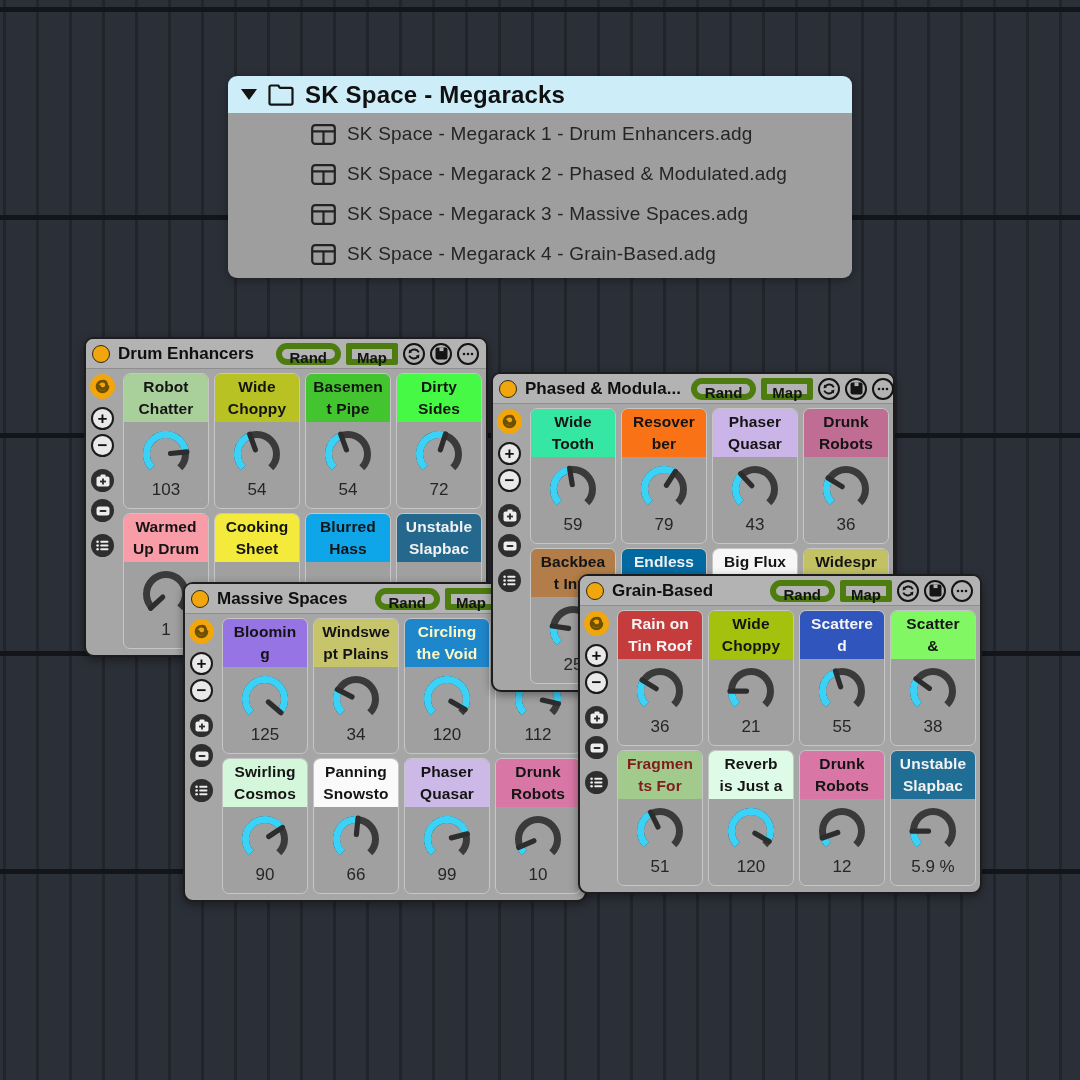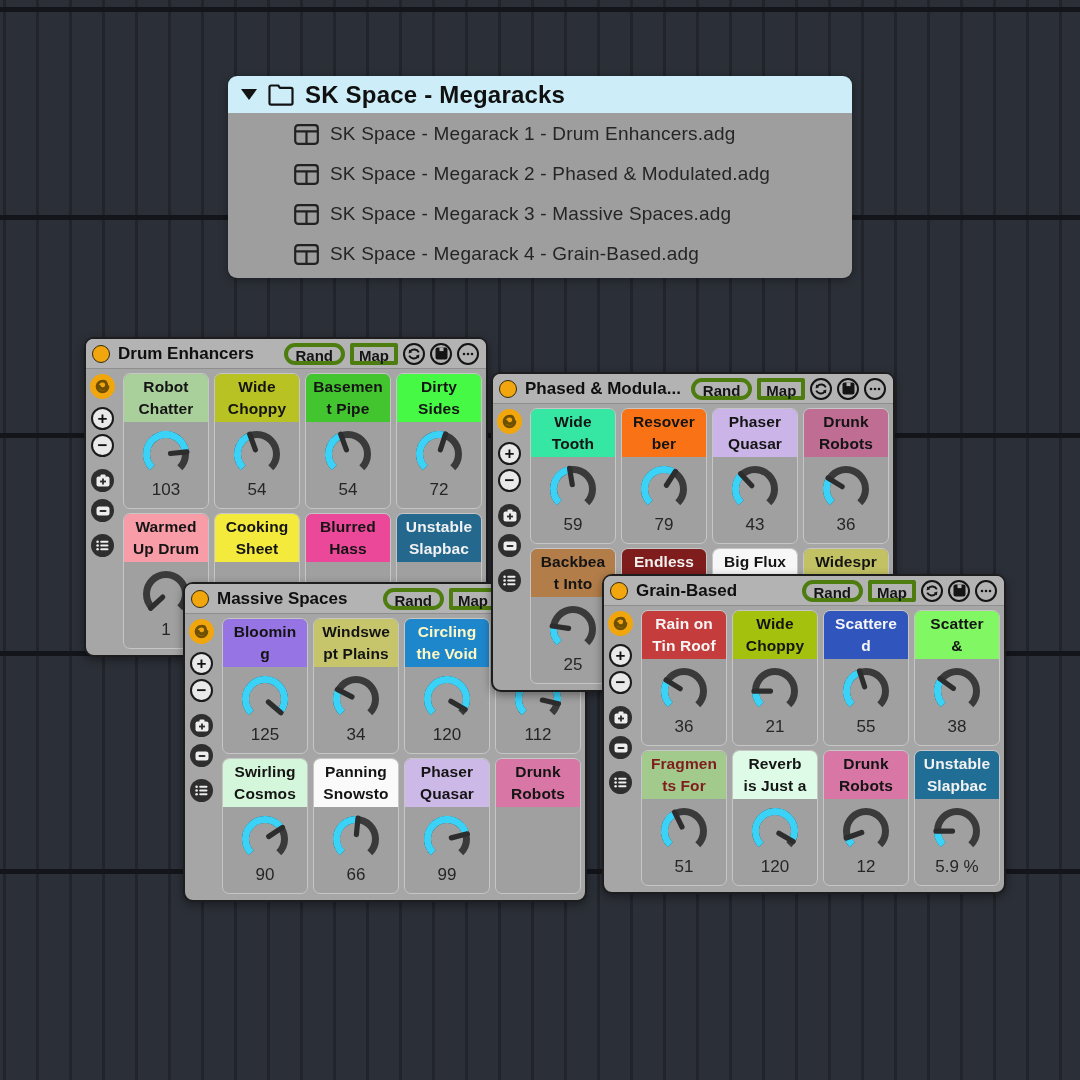--- a/index.html
+++ b/index.html
@@ -12,35 +12,35 @@
     background-position:0 215px,3px 0;}
 
   
   .file-panel{position:absolute;left:228px;top:76px;width:624px;border-radius:9px;
     overflow:hidden;z-index:6;box-shadow:0 2px 8px rgba(0,0,0,.35);}
   .folder-row{height:37px;background:#cdeef8;display:flex;align-items:center;padding-left:13px;}
   .tri{width:0;height:0;border-left:8px solid transparent;border-right:8px solid transparent;
     border-top:11px solid #141414;margin-right:11px;}
   .folder-ico{margin-right:11px;flex:none;}
   .folder-name{font-size:24px;font-weight:700;color:#101010;letter-spacing:.2px;}
-  .file-items{background:#9e9e9e;padding:1px 0 4px 0;}
+  .file-items{background:#9e9e9e;padding:1px 0 4px 17px;}
   .file-item{height:40px;display:flex;align-items:center;padding-left:66px;}
   .dev-ico{margin-right:11px;flex:none;}
   .file-name{font-size:19px;font-weight:500;color:#252525;letter-spacing:.2px;}
 
   
   .rack{position:absolute;width:404px;height:320px;background:#a6a6a6;border:2px solid #1d1d1d;
     border-radius:10px;box-shadow:0 3px 10px rgba(0,0,0,.38);box-sizing:border-box;}
   .rack-header{height:30px;background:#b3b3b3;border-radius:7px 7px 0 0;display:flex;
     align-items:center;gap:5px;padding:0 7px 0 6px;border-bottom:1px solid #8e8e8e;box-sizing:border-box;}
   .activator{width:18px;height:18px;border-radius:50%;background:#f2a60d;border:1.5px solid #33290e;
     box-sizing:border-box;flex:none;}
   .rack-title{font-size:17px;font-weight:700;color:#0f0f0f;margin-left:3px;white-space:nowrap;}
   .hdr-spacer{flex:1;}
-  .pill-btn,.box-btn{border:4px solid #4d7c0f;background:transparent;color:#141414;
+  .pill-btn,.box-btn{border:6px solid #4d7c0f;background:transparent;color:#141414;
     font-family:inherit;font-size:15px;font-weight:700;height:22px;line-height:18px;
     padding:0 8px;box-sizing:border-box;flex:none;}
   .pill-btn{border-radius:12px;}
   .box-btn{border-radius:2px;padding:0 5px;}
   .circ-btn{width:22px;height:22px;border-radius:50%;border:2px solid #141414;box-sizing:border-box;
     display:flex;align-items:center;justify-content:center;flex:none;background:transparent;}
   .rack-body{display:flex;}
   .tool-col{width:33px;flex:none;display:flex;flex-direction:column;align-items:center;padding-top:5px;}
   .tool{display:flex;align-items:center;justify-content:center;flex:none;}
   .tool.spiral{width:25px;height:25px;border-radius:50%;background:#f2a60d;margin-top:0;}
@@ -60,21 +60,21 @@
     box-sizing:border-box;text-align:center;white-space:pre-line;font-size:15.5px;font-weight:700;
     line-height:22px;letter-spacing:.1px;}
   .cell-knob{flex:1;display:flex;flex-direction:column;align-items:center;padding-top:4px;}
   .cell-value{font-size:17px;color:#262626;margin-top:-2px;}
   .knob{flex:none;}
 
   
   #rack-drum   {left:84px; top:337px;z-index:2;}
   #rack-massive{left:183px;top:582px;z-index:3;}
   #rack-phased {left:491px;top:372px;z-index:4;}
-  #rack-grain  {left:602px;top:574px;z-index:5;}
+  #rack-grain  {left:578px;top:574px;z-index:5;}
 </style>
 </head>
 <body>
 
 <div class="stage">
 
   <section class="file-panel">
     <div class="folder-row">
       <span class="tri"></span>
       <svg class="folder-ico" width="26" height="23" viewBox="0 0 26 23">
@@ -241,21 +241,21 @@
               </svg>
               <div class="cell-value">1</div>
             </div>
           </div>
           <div class="cell">
             <div class="cell-label" style="background: rgb(243, 234, 59); color: rgb(20, 20, 20);">Cooking
 Sheet</div>
             <div class="cell-knob"></div>
           </div>
           <div class="cell">
-            <div class="cell-label" style="background: #ec4899; color: rgb(20, 20, 20);">Blurred
+            <div class="cell-label" style="background: #0ea5e9; color: rgb(20, 20, 20);">Blurred
 Hass</div>
             <div class="cell-knob"></div>
           </div>
           <div class="cell">
             <div class="cell-label" style="background: rgb(36, 104, 142); color: rgb(242, 242, 242);">Unstable
 Slapbac</div>
             <div class="cell-knob"></div>
           </div>
         </div>
     </div>
@@ -404,20 +404,28 @@
                 <path d="M -13.79 13.79 A 19.5 19.5 0 1 1 13.79 13.79" stroke="#3a3a3a" stroke-width="7" fill="none"></path>
                 <path d="M -13.79 13.79 A 19.5 19.5 0 1 1 18.89 -4.85" stroke="#3bd2f8" stroke-width="7" fill="none"></path>
                 <line x1="4.36" y1="-1.12" x2="20.34" y2="-5.22" stroke="#2d2d2d" stroke-width="5.2" stroke-linecap="round"></line>
               </svg>
               <div class="cell-value">99</div>
             </div>
           </div>
           <div class="cell">
             <div class="cell-label" style="background: rgb(216, 119, 165); color: rgb(20, 20, 20);">Drunk
 Robots</div>
+            <div class="cell-knob">
+              <svg class="knob" width="56" height="56" viewBox="-28 -28 56 56">
+                <path d="M -13.79 13.79 A 19.5 19.5 0 1 1 13.79 13.79" stroke="#3a3a3a" stroke-width="7" fill="none"></path>
+                <path d="M -13.79 13.79 A 19.5 19.5 0 0 1 -17.86 7.83" stroke="#3bd2f8" stroke-width="7" fill="none"></path>
+                <line x1="-4.12" y1="1.81" x2="-19.23" y2="8.43" stroke="#2d2d2d" stroke-width="5.2" stroke-linecap="round"></line>
+              </svg>
+              <div class="cell-value">10</div>
+            </div>
           </div>
         </div>
     </div>
   </section>
 
   <section class="rack" id="rack-phased">
     <header class="rack-header">
       <span class="activator"></span>
       <span class="rack-title">Phased &amp; Modula...</span>
       <span class="hdr-spacer"></span>
@@ -534,21 +542,21 @@
             <div class="cell-knob">
               <svg class="knob" width="56" height="56" viewBox="-28 -28 56 56">
                 <path d="M -13.79 13.79 A 19.5 19.5 0 1 1 13.79 13.79" stroke="#3a3a3a" stroke-width="7" fill="none"></path>
                 <path d="M -13.79 13.79 A 19.5 19.5 0 0 1 -19.30 -2.78" stroke="#3bd2f8" stroke-width="7" fill="none"></path>
                 <line x1="-4.45" y1="-0.64" x2="-20.79" y2="-2.99" stroke="#2d2d2d" stroke-width="5.2" stroke-linecap="round"></line>
               </svg>
               <div class="cell-value">25</div>
             </div>
           </div>
           <div class="cell">
-            <div class="cell-label" style="background: #7f1d1d; color: rgb(240, 240, 240);">Endless</div>
+            <div class="cell-label" style="background: #0369a1; color: rgb(240, 240, 240);">Endless</div>
             <div class="cell-knob"></div>
           </div>
           <div class="cell">
             <div class="cell-label" style="background: rgb(247, 247, 247); color: rgb(20, 20, 20);">Big Flux</div>
             <div class="cell-knob"></div>
           </div>
           <div class="cell">
             <div class="cell-label" style="background: rgb(194, 193, 100); color: rgb(20, 20, 20);">Widespr</div>
             <div class="cell-knob"></div>
           </div>

